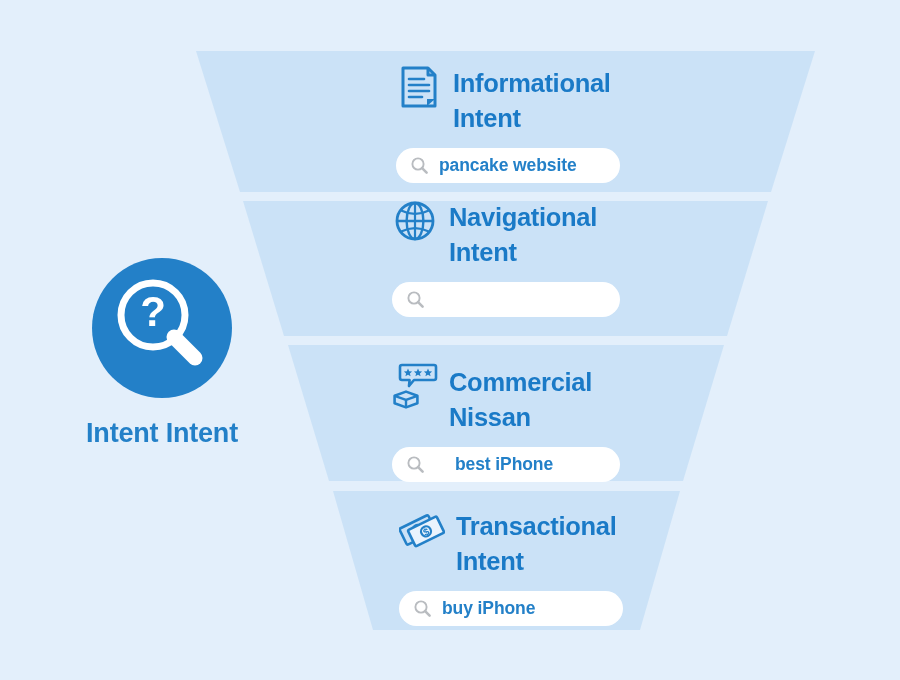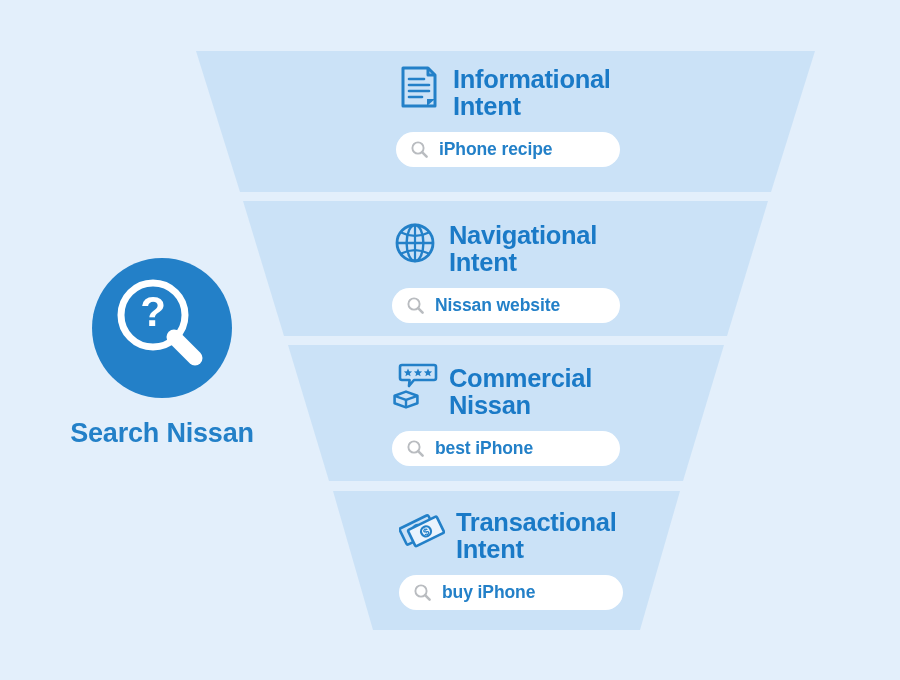--- a/index.html
+++ b/index.html
@@ -69,21 +69,21 @@
     gap: 11px;
   }
   .stage-icon {
     flex: 0 0 auto;
     width: 46px;
     height: 46px;
     display: block;
   }
   .stage-title {
     font-size: 25.5px;
-    line-height: 27px;
+    line-height: 35px;
     font-weight: bold;
     color: #1a7ac7;
     letter-spacing: -0.3px;
     padding-top: 2px;
     white-space: pre-line;
   }
   .search-pill {
     margin-top: 12px;
     height: 35px;
     background: #ffffff;
@@ -104,24 +104,24 @@
     font-size: 17.5px;
     font-weight: bold;
     color: #2380c8;
     white-space: nowrap;
     letter-spacing: -0.1px;
   }
 
   
   #row-0 { left: 396px; top: 64px;  width: 240px; }
   #row-0 .search-pill { width: 224px; }
-  #row-1 { left: 392px; top: 220px; width: 240px; }
+  #row-1 { left: 392px; top: 198px; width: 240px; }
   #row-1 .search-pill { width: 228px; }
   #row-2 { left: 392px; top: 363px; width: 240px; }
-  #row-2 .search-pill { width: 228px; }
+  #row-2 .search-pill { width: 228px; gap: 20px; }
   #row-3 { left: 399px; top: 507px; width: 240px; }
   #row-3 .search-pill { width: 224px; text-align: right; }
 </style>
 </head>
 <body>
 
 <div id="stage">
 
   <svg id="funnel-svg" viewBox="0 0 900 680">
     <polygon points="196,51 815,51 771,192 240,192" fill="#cbe2f7"></polygon>
@@ -131,21 +131,21 @@
   </svg>
 
   <div class="badge-wrap">
     <div class="badge-circle">
       <svg width="140" height="140" viewBox="0 0 140 140">
         <circle cx="61" cy="57" r="32" fill="none" stroke="#ffffff" stroke-width="7"></circle>
         <line x1="82" y1="79" x2="103" y2="100" stroke="#ffffff" stroke-width="15" stroke-linecap="round"></line>
         <text x="61" y="68" text-anchor="middle" font-family="Liberation Sans, sans-serif" font-size="42" font-weight="bold" fill="#ffffff">?</text>
       </svg>
     </div>
-    <div class="badge-label">Search Nissan</div>
+    <div class="badge-label">Intent Intent</div>
   </div>
 
   <div class="stage-row" id="row-0">
     <div class="stage-head">
       <svg class="stage-icon" viewBox="0 0 46 46">
         <path d="M7 4 H32 L39 11 V42 H7 Z" fill="none" stroke="#2380c8" stroke-width="3" stroke-linejoin="round"></path>
         <path d="M32 4 L32 11 L39 11" fill="none" stroke="#2380c8" stroke-width="3" stroke-linejoin="round"></path>
         <path d="M39 35 L31 42 L31 35 Z" fill="#2380c8"></path>
         <line x1="13" y1="15" x2="28" y2="15" stroke="#2380c8" stroke-width="2.6" stroke-linecap="round"></line>
         <line x1="13" y1="21" x2="33" y2="21" stroke="#2380c8" stroke-width="2.6" stroke-linecap="round"></line>
@@ -153,21 +153,21 @@
         <line x1="13" y1="33" x2="26" y2="33" stroke="#2380c8" stroke-width="2.6" stroke-linecap="round"></line>
       </svg>
       <div class="stage-title">Informational
 Intent</div>
     </div>
     <div class="search-pill">
       <svg class="mag" viewBox="0 0 19 19">
         <circle cx="8" cy="8" r="5.6" fill="none" stroke="#b9bcc0" stroke-width="1.9"></circle>
         <line x1="12.1" y1="12.1" x2="16.6" y2="16.6" stroke="#b9bcc0" stroke-width="2.6" stroke-linecap="round"></line>
       </svg>
-      <span class="q">iPhone recipe</span>
+      <span class="q">pancake website</span>
     </div>
   </div>
 
   <div class="stage-row" id="row-1">
     <div class="stage-head">
       <svg class="stage-icon" viewBox="0 0 46 46">
         <circle cx="23" cy="23" r="18" fill="none" stroke="#2380c8" stroke-width="2.8"></circle>
         <ellipse cx="23" cy="23" rx="8.4" ry="18" fill="none" stroke="#2380c8" stroke-width="2.4"></ellipse>
         <line x1="5" y1="23" x2="41" y2="23" stroke="#2380c8" stroke-width="2.4"></line>
         <path d="M9.2 12.4 Q23 19.4 36.8 12.4" fill="none" stroke="#2380c8" stroke-width="2.2"></path>
@@ -175,21 +175,20 @@
         <line x1="23" y1="5" x2="23" y2="41" stroke="#2380c8" stroke-width="2.2"></line>
       </svg>
       <div class="stage-title">Navigational
 Intent</div>
     </div>
     <div class="search-pill">
       <svg class="mag" viewBox="0 0 19 19">
         <circle cx="8" cy="8" r="5.6" fill="none" stroke="#b9bcc0" stroke-width="1.9"></circle>
         <line x1="12.1" y1="12.1" x2="16.6" y2="16.6" stroke="#b9bcc0" stroke-width="2.6" stroke-linecap="round"></line>
       </svg>
-      <span class="q">Nissan website</span>
     </div>
   </div>
 
   <div class="stage-row" id="row-2">
     <div class="stage-head">
       <svg class="stage-icon" viewBox="0 0 46 46">
         <path d="M10 2 H42 Q44 2 44 4 V15 Q44 17 42 17 H22 L17 23 L17.6 17 H10 Q8 17 8 15 V4 Q8 2 10 2 Z" fill="none" stroke="#2380c8" stroke-width="2.6" stroke-linejoin="round"></path>
         <g fill="#2380c8">
           <path d="M16 5.6 L17.2 8.3 L20.1 8.6 L17.9 10.5 L18.6 13.3 L16 11.8 L13.4 13.3 L14.1 10.5 L11.9 8.6 L14.8 8.3 Z"></path>
           <path d="M26 5.6 L27.2 8.3 L30.1 8.6 L27.9 10.5 L28.6 13.3 L26 11.8 L23.4 13.3 L24.1 10.5 L21.9 8.6 L24.8 8.3 Z"></path>

